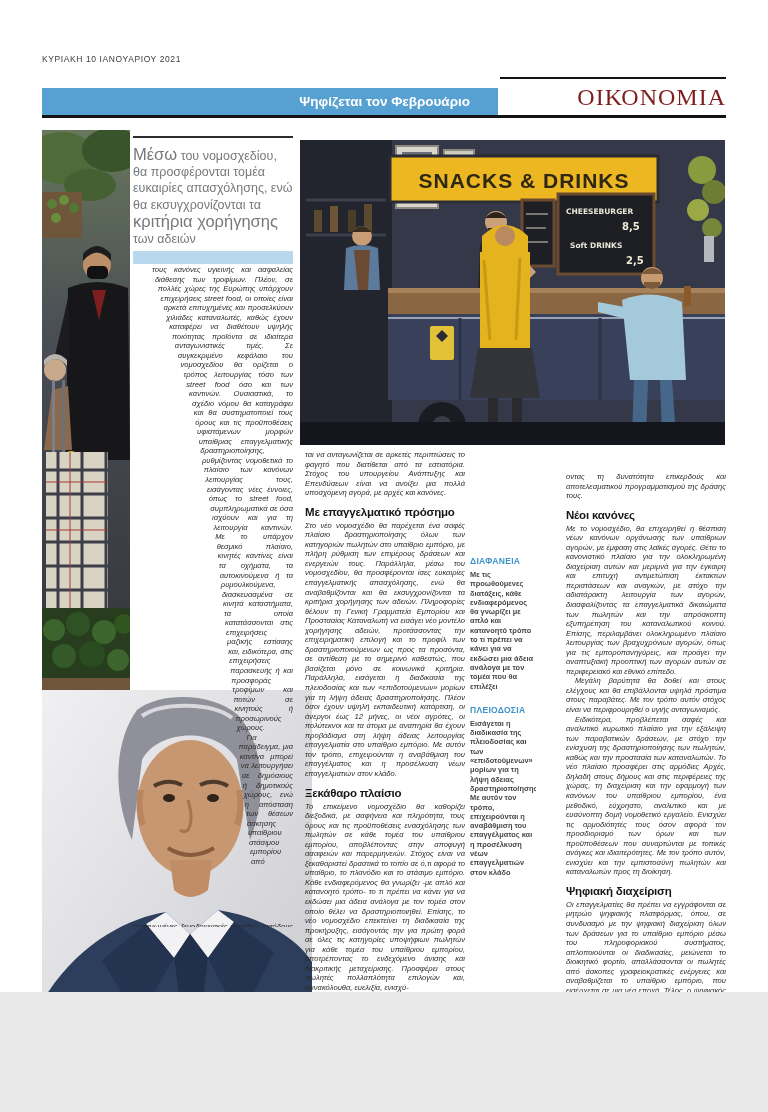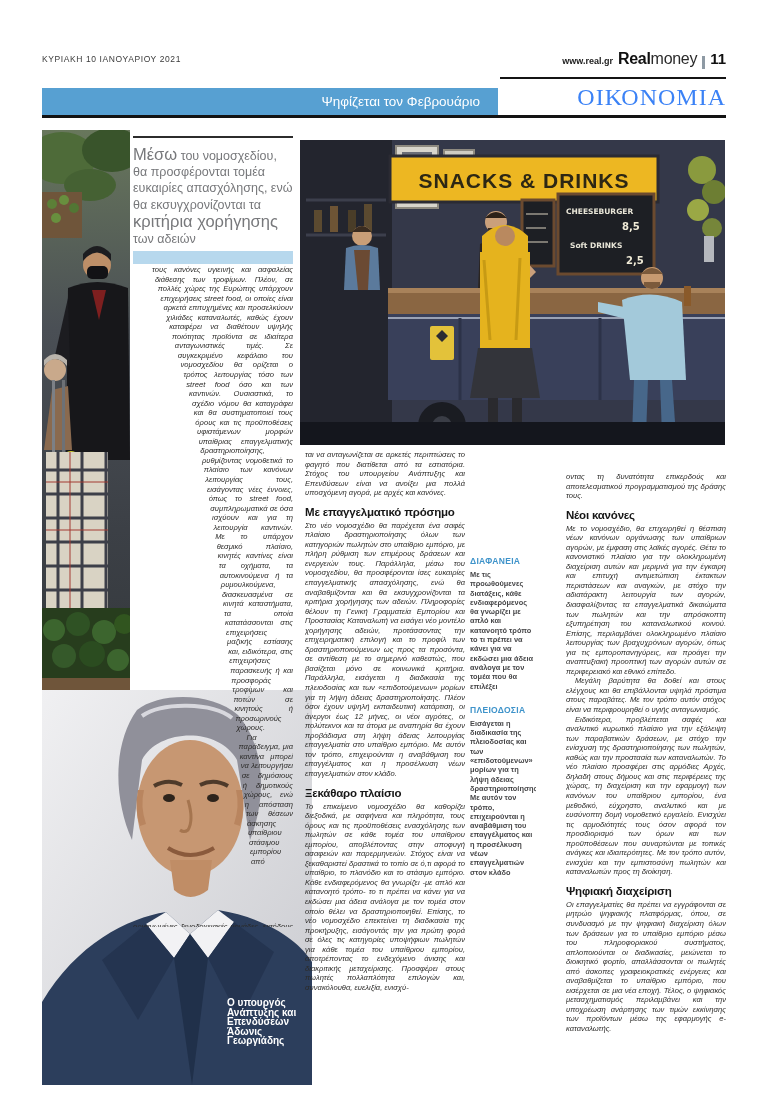--- a/index.html
+++ b/index.html
@@ -1,32 +1,32 @@
 <!DOCTYPE html>
 <html><head>
 <meta charset="utf-8">
 <style>
   html,body{margin:0;padding:0;background:#e9e9e9;}
-  #page{position:relative;width:768px;height:1112px;background:#ffffff;overflow:hidden;
+  #page{position:relative;width:768px;height:992px;background:#ffffff;overflow:hidden;
         font-family:"Liberation Sans",sans-serif;color:#2b2a28;}
   .abs{position:absolute;}
 
   
   .date{left:42px;top:54px;font-size:8.5px;letter-spacing:.6px;color:#3a3a3a;}
   .masthead{left:500px;top:50px;width:226px;height:24px;display:flex;align-items:baseline;justify-content:flex-end;gap:5px;}
   .mh-url{font-size:9px;font-weight:bold;color:#1c1c1c;}
   .mh-real{font-size:16px;font-weight:800;color:#101010;letter-spacing:-.3px;}
   .mh-money{font-size:16px;font-weight:300;color:#2a2a2a;letter-spacing:-.3px;margin-left:-5px;}
   .mh-bar{width:3px;height:13px;background:#8e9aa4;align-self:center;}
   .mh-num{font-size:15px;font-weight:800;color:#101010;}
   .rule-thin-right{left:500px;top:77px;width:226px;height:2px;background:#141414;}
   .kicker{left:42px;top:88px;width:456px;height:27px;background:#57a0d2;color:#fff;
-          font-size:13.5px;font-weight:normal;line-height:27px;text-align:right;padding-right:18px;box-sizing:border-box;}
+          font-size:13.5px;font-weight:bold;line-height:27px;text-align:right;padding-right:28px;box-sizing:border-box;}
   .section{left:500px;top:80px;width:226px;height:35px;font-family:"Liberation Serif",serif;
-           font-size:24px;color:#3b82f6;text-align:right;line-height:35px;letter-spacing:1px;}
+           font-size:24px;color:#7f1d1d;text-align:right;line-height:35px;letter-spacing:1px;}
   .rule-thick{left:42px;top:115px;width:684px;height:3px;background:#131313;}
 
   
   .pq-rule{left:133px;top:136px;width:160px;height:2px;background:#2c2c2c;}
   .pullquote{left:133px;top:146px;width:160px;font-size:12.5px;line-height:16.2px;color:#77787b;}
   .q-big{font-size:16.5px;}
   .q-normal{font-size:12.5px;}
   .pq-bar{left:133px;top:251px;width:160px;height:13px;background:#b7d8ed;}
 
   
@@ -58,27 +58,20 @@
   .chalk{font:700 7.5px "DejaVu Sans",sans-serif;fill:#e9e6d8;}
   .chalk-big{font:700 10px "DejaVu Sans",sans-serif;fill:#efead6;}
   .sign-text{font:700 21px "Liberation Sans",sans-serif;fill:#2d2714;letter-spacing:1px;}
 </style>
 </head>
 <body>
 
 <div id="page">
 
   <div class="abs date">ΚΥΡΙΑΚΗ 10 ΙΑΝΟΥΑΡΙΟΥ 2021</div>
-  <div class="abs masthead">
-    <span class="mh-url">www.real.gr</span>
-    <span class="mh-real">Real</span>
-    <span class="mh-money">money</span>
-    <span class="mh-bar"></span>
-    <span class="mh-num">11</span>
-  </div>
   <div class="abs rule-thin-right"></div>
   <div class="abs kicker">Ψηφίζεται τον Φεβρουάριο</div>
   <div class="abs section">ΟΙΚΟΝΟΜΙΑ</div>
   <div class="abs rule-thick"></div>
 
   <div class="abs pq-rule"></div>
   <div class="abs pullquote"><span class="q-big">Μέσω</span><span class="q-normal"> του νομοσχεδίου, θα προσφέρονται τομέα ευκαιρίες απασχόλησης, ενώ θα εκσυγχρονίζονται τα </span><span class="q-big">κριτήρια χορήγησης</span><span class="q-normal"> των αδειών</span></div>
   <div class="abs pq-bar"></div>
 
   <div class="abs photo market">

